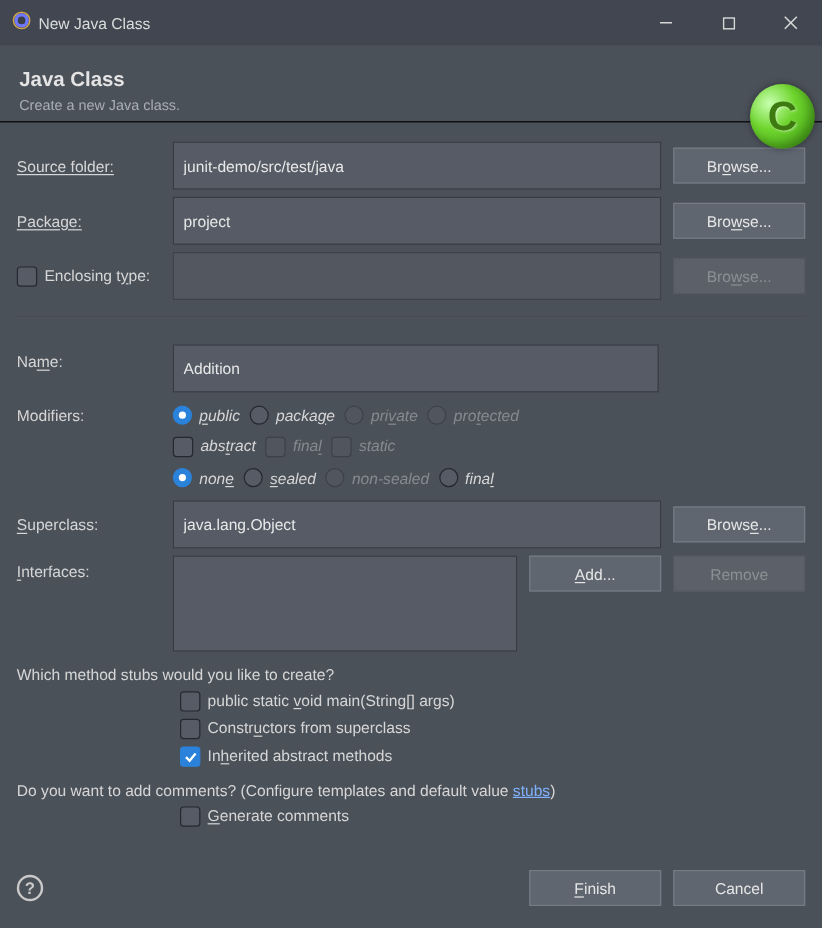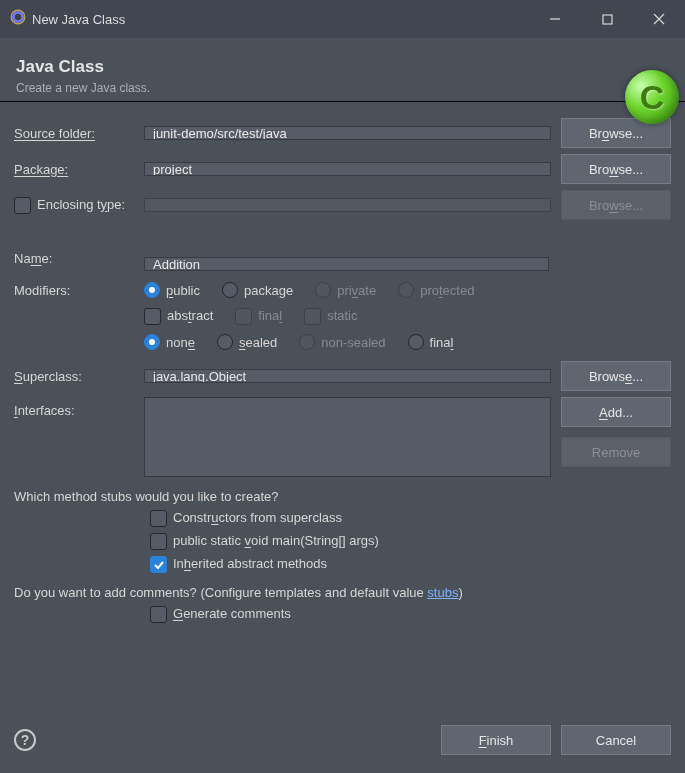--- a/index.html
+++ b/index.html
@@ -69,21 +69,21 @@
   .label {
     width: 120px;
     font-size: 13px;
     color:#d6d6d6;
   }
   .label.top { align-self:flex-start; padding-top:6px; }
   input.text, .textbox, textarea.text {
     background:#565b65;
     border:1px solid #363b44;
     color:#e8e8e8;
-    height:14px;
+    height:40px;
     padding:3px 8px;
     font-size:13px;
     outline:none;
   }
   input.text { flex:1; }
   .btn {
     min-width:110px;
     height:30px;
     background:#5f6670;
     border:1px solid #767c86;
@@ -116,21 +116,21 @@
     flex-shrink: 0;
   }
   .chk-box.checked {
     background:#2a82da;
     border-color:#2a82da;
   }
   .chk-box.checked svg { display:block; }
   .chk-box svg { display:none; }
   .chk.disabled { color:#878a90; }
   .chk.disabled .chk-box { border-color:#3d424a; background:#50555e;}
-  .radio-row { display:flex; gap:4px 22px; align-items:center; min-height:26px; flex-wrap: wrap;}
+  .radio-row { display:flex; gap:4px 8px; align-items:center; min-height:26px; flex-wrap: wrap; font-style: italic;}
   .rad {
     display:flex; align-items:center; gap:6px; font-size:13px;
   }
   .rad-dot {
     width:16px; height:16px; border-radius:50%;
     border:1px solid #242830;
     background:#565b65;
     position:relative;
     flex-shrink: 0;
   }
@@ -138,21 +138,21 @@
   .rad.sel .rad-dot::after {
     content:""; position:absolute; inset:4px; border-radius:50%; background:#fff;
   }
   .rad.dis { color:#878a90; }
   .rad.dis .rad-dot { border-color:#3d424a; background:#50555e; }
   .u { text-decoration: underline; text-underline-offset:2px;}
 
   .interfaces-box {
     flex:1; height:80px; background:#565b65; border:1px solid #363b44;
   }
-  .side-col { display:flex; flex-direction:column; gap:10px; }
+  .side-col { display:flex; flex-direction:row; gap:10px; }
 
   .question { font-size:13px; color:#d6d6d6; margin: 12px 0 6px 0;}
   .indent-chk { margin-left:136px; margin-top:6px;}
 
   a.link { color:#7fb1ff; text-decoration: underline; }
 
   
   .footer {
     position:absolute;
     bottom:0; left:0; right:0;
@@ -316,27 +316,27 @@
           <span><span class="u">A</span>dd...</span>
         </div>
       <div class="btn disabled">Remove</div>
     </div>
   </div>
 
   <div class="question">Which method stubs would you like to create?</div>
   <div class="indent-chk">
     <label class="chk">
         <span class="chk-box"></span>
-        <span>Constr<span class="u">u</span>ctors from superclass</span>
+        <span>public static <span class="u">v</span>oid main(String[] args)</span>
       </label>
   </div>
   <div class="indent-chk">
     <label class="chk">
         <span class="chk-box"></span>
-        <span>public static <span class="u">v</span>oid main(String[] args)</span>
+        <span>Constr<span class="u">u</span>ctors from superclass</span>
       </label>
   </div>
   <div class="indent-chk">
     <label class="chk">
         <span class="chk-box checked">
           <svg width="12" height="12">
             <polyline points="2,6 5,9 10,3" fill="none" stroke="#fff" stroke-width="2"></polyline>
           </svg>
         </span>
         <span>In<span class="u">h</span>erited abstract methods</span>

